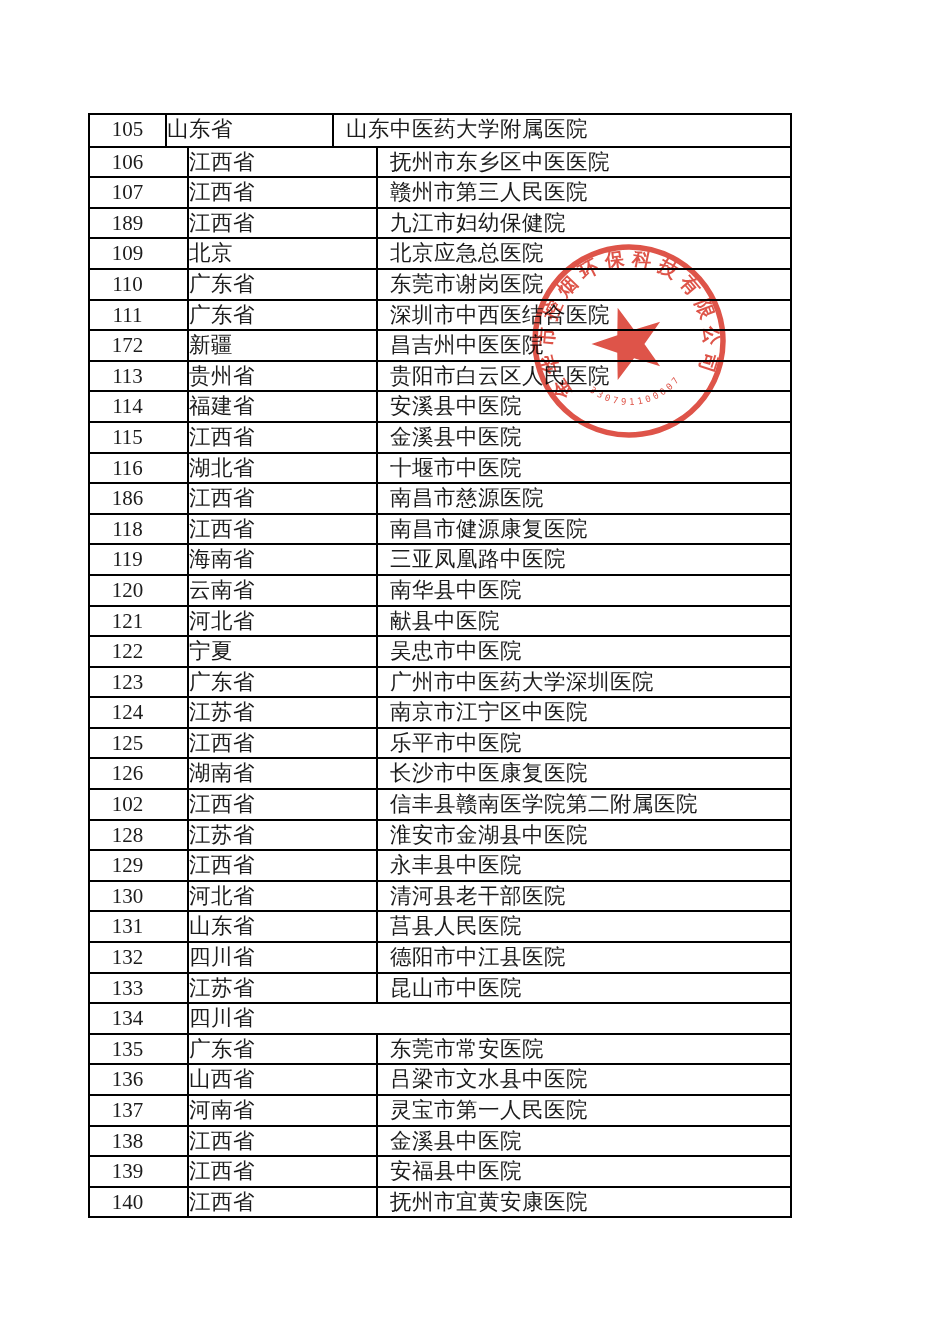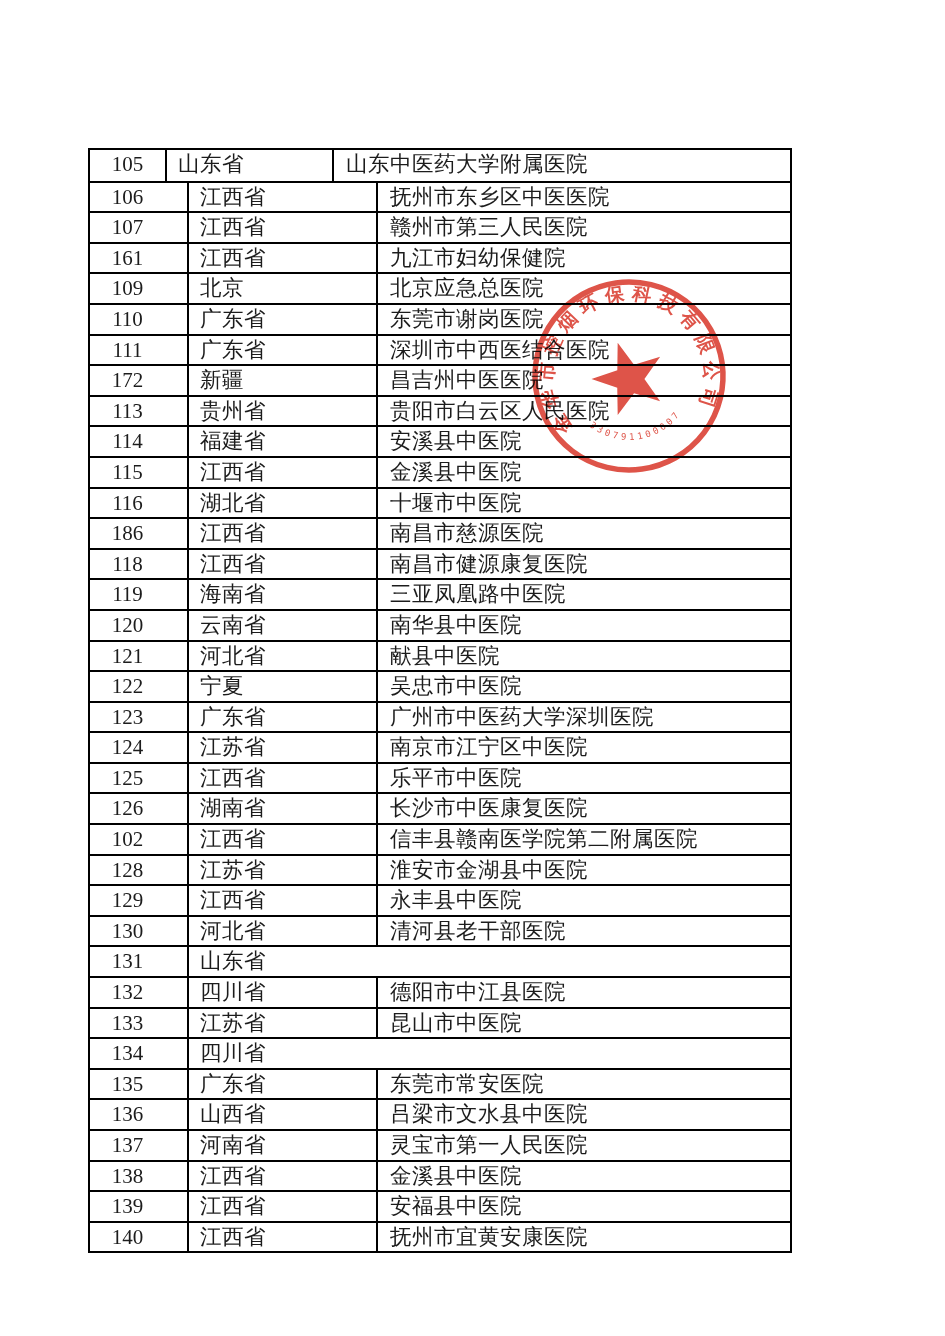--- a/index.html
+++ b/index.html
@@ -1,19 +1,19 @@
 <!DOCTYPE html>
 <html><head>
 <meta charset="utf-8">
 <style>
   * { margin: 0; padding: 0; box-sizing: border-box; }
   html, body { width: 945px; height: 1336px; background: #ffffff; }
   body { position: relative; font-family: "Liberation Serif", "DejaVu Serif", serif; color: #1c1c1c; }
 
-  .page { position: absolute; inset: 0; background: #ffffff; overflow: hidden; margin-top: 35px; }
+  .page { position: absolute; inset: 0; background: #ffffff; overflow: hidden; }
 
   .table {
     position: absolute;
     left: 88px; top: 113px;
     width: 704px;
     border: 2px solid #000000;
   }
   .tr {
     display: grid;
     grid-template-columns: 75px 167px 1fr;
@@ -22,21 +22,21 @@
   .tr + .tr { border-top: 2px solid #000000; gap: 22px; }
   .td {
     overflow: hidden;
     white-space: nowrap;
     font-size: 21.5px;
     line-height: 28.5px;
     letter-spacing: 0.5px;
   }
   .td + .td { border-left: 2px solid #000000; }
   .td-no { text-align: center; font-size: 21px; letter-spacing: 0; }
-  .td-prov { padding-left: 11px; }
+  .td-prov { }
   .td-hosp { padding-left: 12px; }
 
   .seal {
     position: absolute;
     left: 524px; top: 236px;
     width: 210px; height: 210px;
     transform: rotate(-8deg);
     opacity: 0.87;
     mix-blend-mode: multiply;
     pointer-events: none;
@@ -71,21 +71,21 @@
     <div class="td td-hosp">抚州市东乡区中医医院</div>
   </div>
 
   <div class="tr">
     <div class="td td-no">107</div>
     <div class="td td-prov">江西省</div>
     <div class="td td-hosp">赣州市第三人民医院</div>
   </div>
 
   <div class="tr">
-    <div class="td td-no">161</div>
+    <div class="td td-no">189</div>
     <div class="td td-prov">江西省</div>
     <div class="td td-hosp">九江市妇幼保健院</div>
   </div>
 
   <div class="tr">
     <div class="td td-no">109</div>
     <div class="td td-prov">北京</div>
     <div class="td td-hosp">北京应急总医院</div>
   </div>
 
@@ -211,20 +211,21 @@
 
   <div class="tr">
     <div class="td td-no">130</div>
     <div class="td td-prov">河北省</div>
     <div class="td td-hosp">清河县老干部医院</div>
   </div>
 
   <div class="tr">
     <div class="td td-no">131</div>
     <div class="td td-prov">山东省</div>
+    <div class="td td-hosp">莒县人民医院</div>
   </div>
 
   <div class="tr">
     <div class="td td-no">132</div>
     <div class="td td-prov">四川省</div>
     <div class="td td-hosp">德阳市中江县医院</div>
   </div>
 
   <div class="tr">
     <div class="td td-no">133</div>

